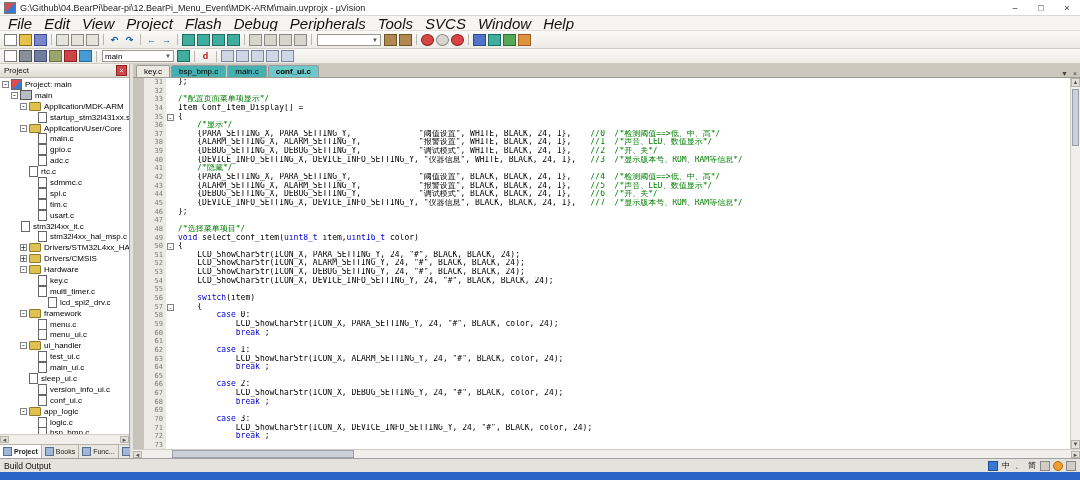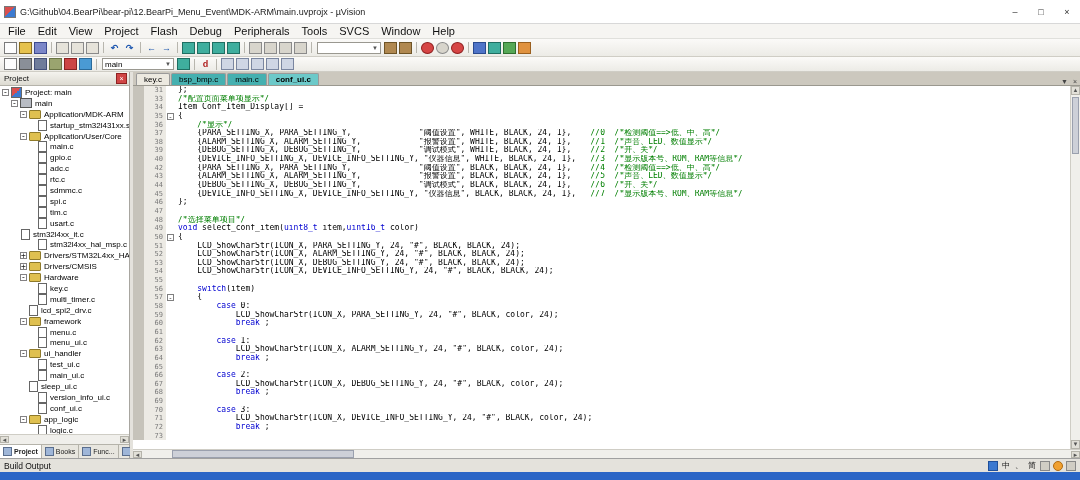--- a/index.html
+++ b/index.html
@@ -1,28 +1,28 @@
 <!DOCTYPE html>
 <html><head>
 <meta charset="utf-8">
 <style>
   html,body{margin:0;padding:0;}
   body{width:1080px;height:480px;overflow:hidden;font-family:"Liberation Sans",sans-serif;background:#f0f0f0;}
   .app{width:1080px;height:480px;display:flex;flex-direction:column;background:#f0f0f0;}
 
   
-  .titlebar{height:24px;background:#ffffff;display:flex;align-items:center;border-bottom:1px solid #d8d8d8;box-sizing:border-box;}
+  .titlebar{height:16px;background:#ffffff;display:flex;align-items:center;border-bottom:1px solid #d8d8d8;box-sizing:border-box;}
   .appicon{width:10px;height:10px;margin:0 4px 0 4px;background:linear-gradient(135deg,#d94f4f 0 50%,#3c7ad0 50% 100%);border:1px solid #777;flex:none;}
   .wtitle{font-size:9px;color:#222;white-space:nowrap;overflow:hidden;flex:1;}
   .winbtns{display:flex;height:100%;}
   .wb{width:26px;height:100%;display:flex;align-items:center;justify-content:center;font-size:9px;color:#333;}
 
   
   .menubar{height:15px;background:#f6f5f2;display:flex;align-items:center;border-bottom:1px solid #e0e0dc;box-sizing:border-box;padding-left:2px;}
-  .menu-item{font-size:11px;color:#111;padding:0 6px;}
+  .menu-item{font-size:15px;color:#111;padding:0 6px;font-style:italic;}
 
   
   .toolbar{display:flex;align-items:center;background:linear-gradient(#fbfaf8,#ecebe6);border-bottom:1px solid #cfcdc5;box-sizing:border-box;padding-left:3px;}
   #toolbar1{height:18px;}
   #toolbar2{height:15px;}
   .ic{width:13px;height:12px;margin:1px 1px;display:inline-flex;align-items:center;justify-content:center;box-sizing:border-box;font-size:9px;}
   .tb-sep{width:1px;height:11px;background:#b8b6ae;margin:0 3px;flex:none;}
   .ik-paper{background:#fdfdfd;border:1px solid #7a7a7a;}
   .ik-folder{background:#e6c24d;border:1px solid #8a6d1f;}
   .ik-save{background:#7b86c8;border:1px solid #3d4a8f;}
@@ -242,21 +242,21 @@
           <div class="trow" style="padding-left: 29px;">
             <span class="expand-spacer"></span>
             <span class="ticon ti-file"></span>
             <span class="tlabel">gpio.c</span>
           </div>
           <div class="trow" style="padding-left: 29px;">
             <span class="expand-spacer"></span>
             <span class="ticon ti-file"></span>
             <span class="tlabel">adc.c</span>
           </div>
-          <div class="trow" style="padding-left: 29px;">
+          <div class="trow" style="padding-left: 20px;">
             <span class="expand-spacer"></span>
             <span class="ticon ti-file"></span>
             <span class="tlabel">rtc.c</span>
           </div>
           <div class="trow" style="padding-left: 29px;">
             <span class="expand-spacer"></span>
             <span class="ticon ti-file"></span>
             <span class="tlabel">sdmmc.c</span>
           </div>
           <div class="trow" style="padding-left: 29px;">
@@ -302,21 +302,21 @@
           <div class="trow" style="padding-left: 29px;">
             <span class="expand-spacer"></span>
             <span class="ticon ti-file"></span>
             <span class="tlabel">key.c</span>
           </div>
           <div class="trow" style="padding-left: 29px;">
             <span class="expand-spacer"></span>
             <span class="ticon ti-file"></span>
             <span class="tlabel">multi_timer.c</span>
           </div>
-          <div class="trow" style="padding-left: 20px;">
+          <div class="trow" style="padding-left: 39px;">
             <span class="expand-spacer"></span>
             <span class="ticon ti-file"></span>
             <span class="tlabel">lcd_spi2_drv.c</span>
           </div>
           <div class="trow" style="padding-left: 20px;">
             <span class="expand">-</span>
             <span class="ticon ti-folder"></span>
             <span class="tlabel">framework</span>
           </div>
           <div class="trow" style="padding-left: 29px;">
@@ -417,20 +417,26 @@
       <div class="codewrap">
         <div class="code-scroll" id="code">
             <div class="cl">
               <span class="bp"></span>
               <span class="ln">31</span>
               <span class="fm"></span>
               <span class="ct"><span class="tk-p">};</span></span>
             </div>
             <div class="cl">
               <span class="bp"></span>
+              <span class="ln">32</span>
+              <span class="fm"></span>
+              <span class="ct"></span>
+            </div>
+            <div class="cl">
+              <span class="bp"></span>
               <span class="ln">33</span>
               <span class="fm"></span>
               <span class="ct"><span class="tk-c">/*配置页面菜单项显示*/</span></span>
             </div>
             <div class="cl">
               <span class="bp"></span>
               <span class="ln">34</span>
               <span class="fm"></span>
               <span class="ct"><span class="tk-p">Item Conf_Item_Display[] =</span></span>
             </div>
@@ -462,20 +468,26 @@
               <span class="bp"></span>
               <span class="ln">39</span>
               <span class="fm"></span>
               <span class="ct"><span class="tk-p">    {DEBUG_SETTING_X, DEBUG_SETTING_Y,            </span><span class="tk-s">"调试模式"</span><span class="tk-p">, WHITE, BLACK, 24, 1},    </span><span class="tk-c">//2  /*开、关*/</span></span>
             </div>
             <div class="cl">
               <span class="bp"></span>
               <span class="ln">40</span>
               <span class="fm"></span>
               <span class="ct"><span class="tk-p">    {DEVICE_INFO_SETTING_X, DEVICE_INFO_SETTING_Y, </span><span class="tk-s">"仪器信息"</span><span class="tk-p">, WHITE, BLACK, 24, 1},   </span><span class="tk-c">//3  /*显示版本号、ROM、RAM等信息*/</span></span>
+            </div>
+            <div class="cl">
+              <span class="bp"></span>
+              <span class="ln">41</span>
+              <span class="fm"></span>
+              <span class="ct"><span class="tk-p">    </span><span class="tk-c">/*隐藏*/</span></span>
             </div>
             <div class="cl">
               <span class="bp"></span>
               <span class="ln">42</span>
               <span class="fm"></span>
               <span class="ct"><span class="tk-p">    {PARA_SETTING_X, PARA_SETTING_Y,              </span><span class="tk-s">"阈值设置"</span><span class="tk-p">, BLACK, BLACK, 24, 1},    </span><span class="tk-c">//4  /*检测阈值==&gt;低、中、高*/</span></span>
             </div>
             <div class="cl">
               <span class="bp"></span>
               <span class="ln">43</span>

